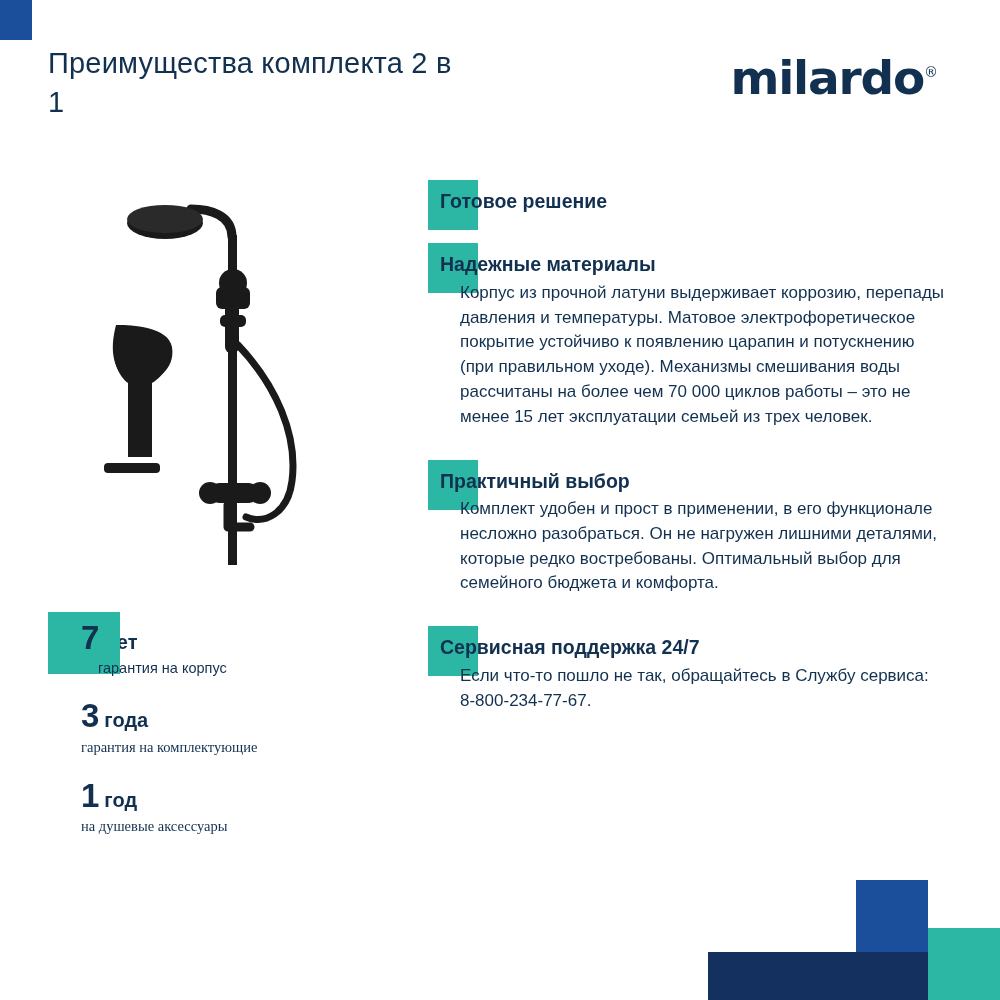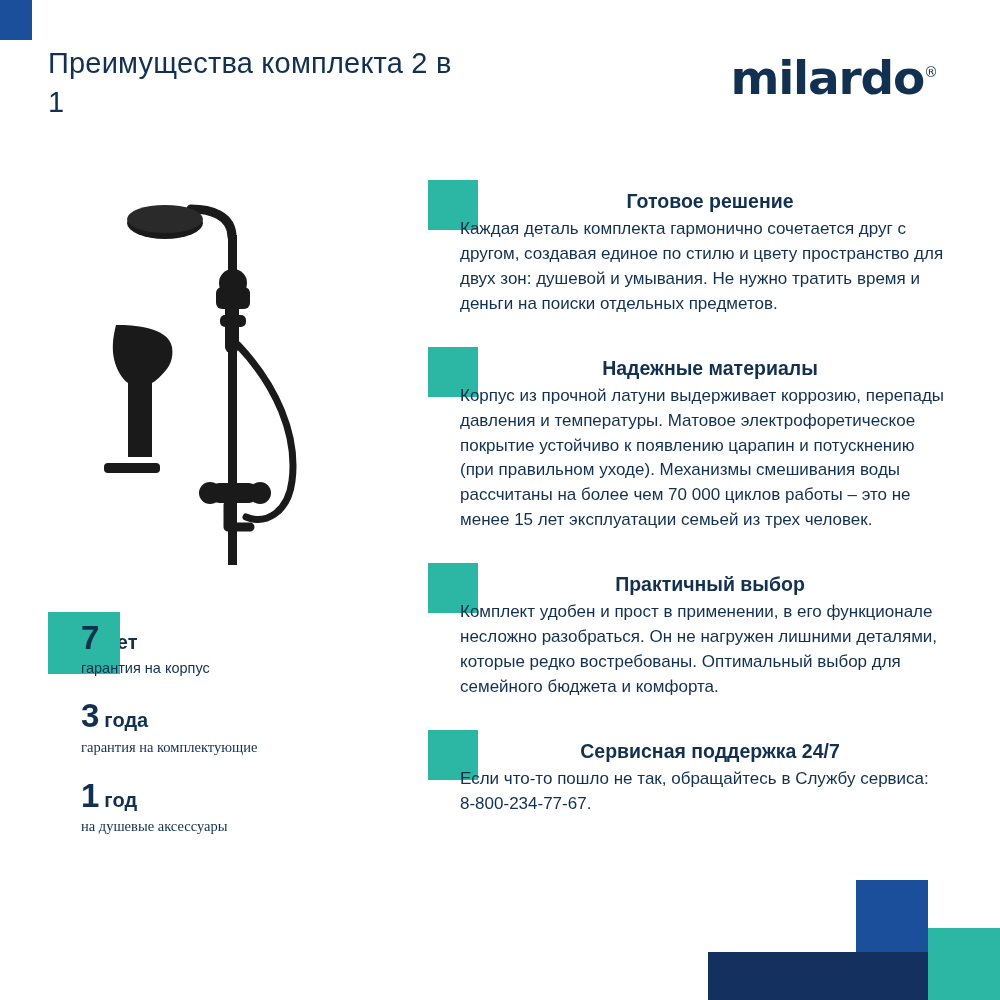--- a/index.html
+++ b/index.html
@@ -111,21 +111,21 @@
   .w-unit {
     font-size: 20px;
     font-weight: bold;
     color: #12304f;
     margin-left: 5px;
   }
   .w-caption {
     position: relative;
     font-size: 14.5px;
     color: #12304f;
-    padding-left: 33px;
+    padding-left: 50px;
     margin-top: 4px;
   }
   .warranty-row.plain .w-num { padding-left: 33px; }
   .warranty-row.plain .w-caption { padding-left: 33px; font-family: Liberation Serif, serif; }
 
   
   .features {
     position: absolute;
     left: 428px;
     top: 180px;
@@ -138,27 +138,26 @@
   .f-box {
     position: absolute;
     left: 0;
     top: 0;
     width: 50px;
     height: 50px;
     background: #2bb7a3;
   }
   .f-head {
     position: relative;
-    padding-left: 44px;
+    padding-left: 12px;
     font-size: 19.5px;
     font-weight: bold;
     color: #12304f;
     line-height: 1.2;
     padding-top: 10px;
-    text-align: center;
   }
   .f-body {
     position: relative;
     padding-left: 32px;
     font-size: 17px;
     line-height: 1.46;
     color: #12304f;
     margin-top: 4px;
   }
 </style>
@@ -231,21 +230,20 @@
     <div class="w-caption">на душевые аксессуары</div>
   </div>
 
 </div>
 
 <div class="features">
 
   <div class="feature">
     <div class="f-box"></div>
     <div class="f-head">Готовое решение</div>
-    <div class="f-body">Каждая деталь комплекта гармонично сочетается друг с другом, создавая единое по стилю и цвету пространство для двух зон: душевой и умывания. Не нужно тратить время и деньги на поиски отдельных предметов.</div>
   </div>
 
   <div class="feature">
     <div class="f-box"></div>
     <div class="f-head">Надежные материалы</div>
     <div class="f-body">Корпус из прочной латуни выдерживает коррозию, перепады давления и температуры. Матовое электрофоретическое покрытие устойчиво к появлению царапин и потускнению (при правильном уходе). Механизмы смешивания воды рассчитаны на более чем 70 000 циклов работы – это не менее 15 лет эксплуатации семьей из трех человек.</div>
   </div>
 
   <div class="feature">
     <div class="f-box"></div>

